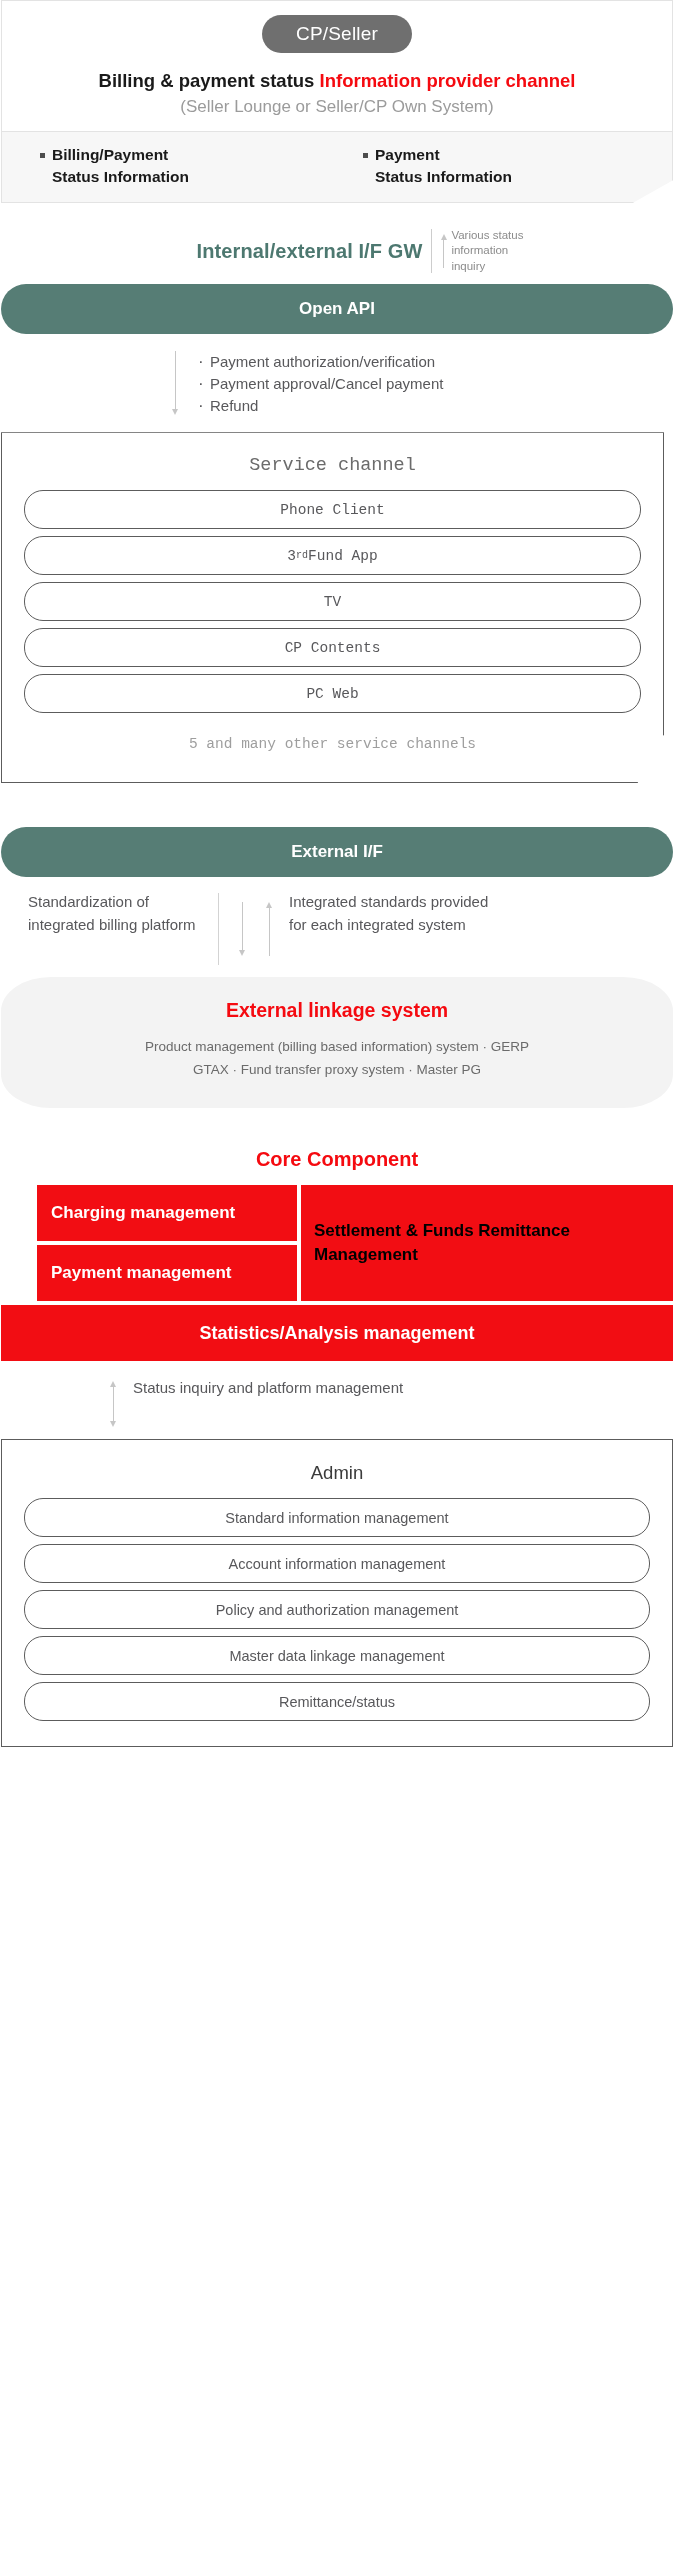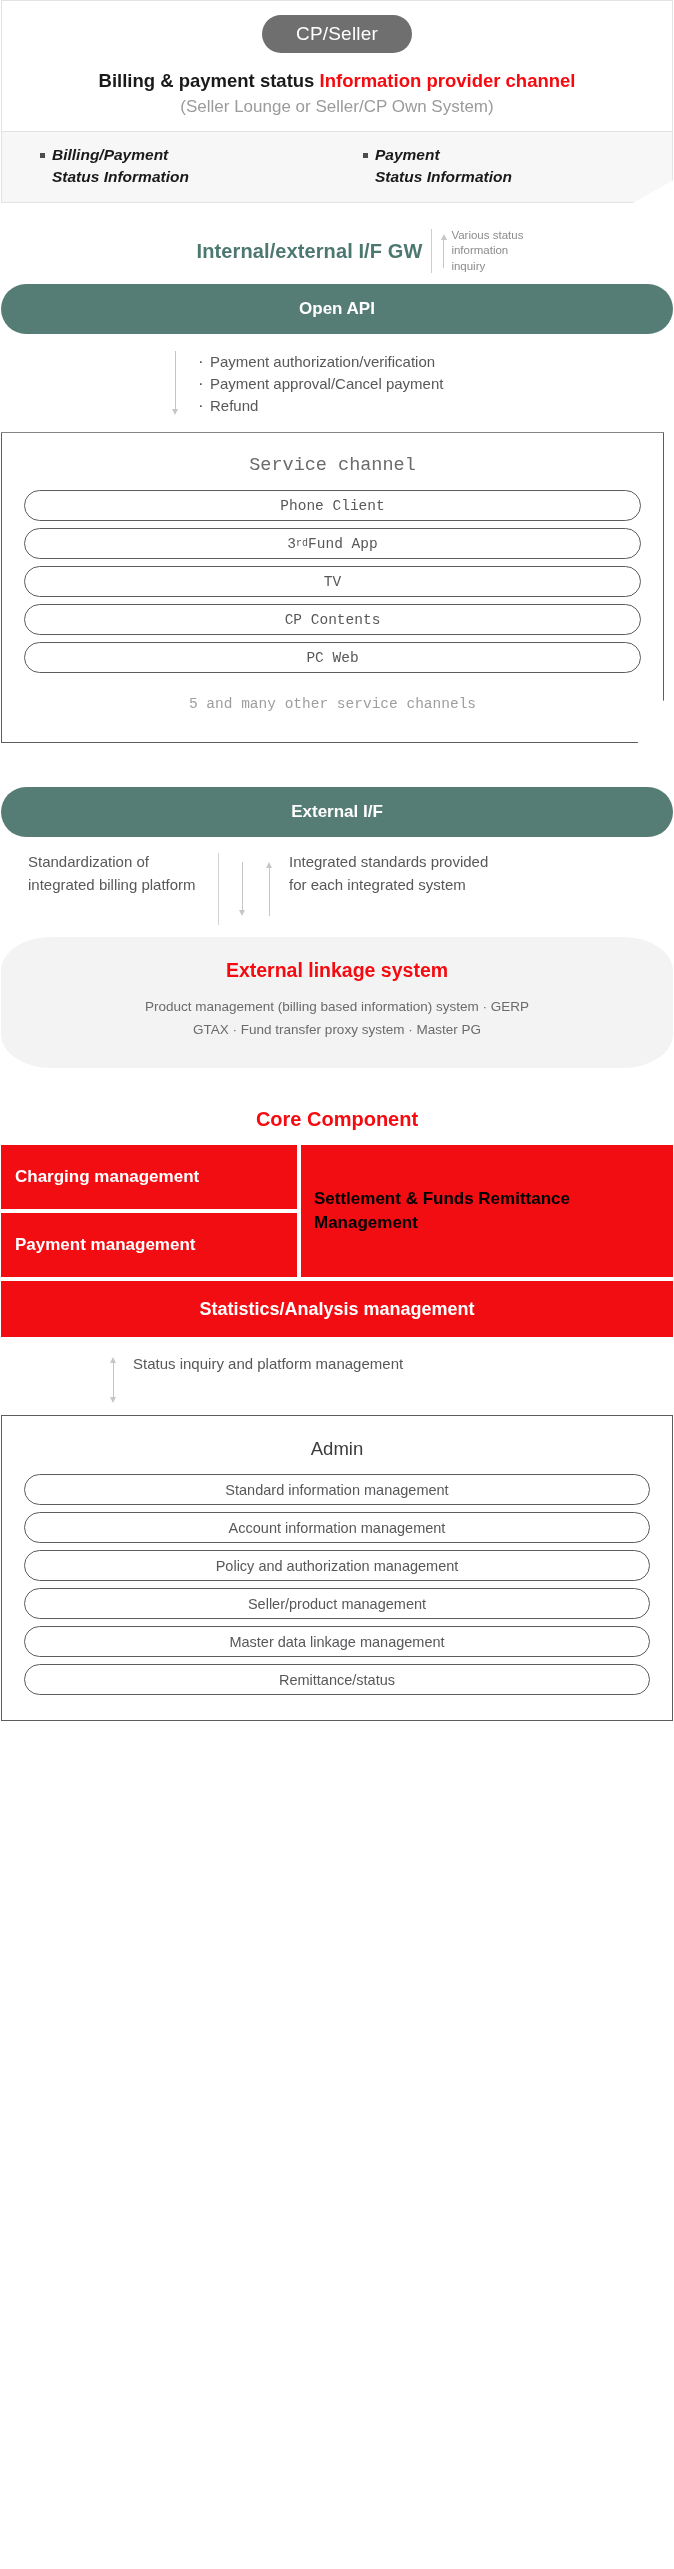--- a/index.html
+++ b/index.html
@@ -64,21 +64,20 @@
     width: 5px; height: 5px;
     background: #4d4d4d;
     margin-top: 9px;
     flex: 0 0 auto;
   }
   .status-text {
     font-size: 15.5px;
     font-weight: bold;
     color: #1a1a1a;
     line-height: 1.42;
-    font-style: italic;
   }
 
   
   .gw-row {
     display: flex;
     align-items: center;
     justify-content: center;
     margin-top: 26px;
     padding-left: 46px;
   }
@@ -187,21 +186,21 @@
   }
   .svc-head {
     text-align: center;
     font-size: 18.5px;
     color: #6b6b6b;
     margin: 6px 0 14px 0;
   }
   .pill-item {
     border: 1px solid #5c5c5c;
     border-radius: 19px;
-    height: 31px;
+    height: 39px;
     display: flex;
     align-items: center;
     justify-content: center;
     font-size: 14.5px;
     color: #58585b;
     margin-bottom: 7px;
     background: #ffffff;
   }
   .pill-item sup { font-size: 10px; vertical-align: super; }
   .svc-foot {
@@ -315,21 +314,21 @@
   }
   .core-cell {
     background: #f20d13;
     color: #ffffff;
     font-weight: bold;
     font-size: 17px;
     display: flex;
     align-items: center;
     padding: 0 14px;
   }
-  .core-cell.h1 { height: 64px; }
+  .core-cell.h1 { height: 56px; margin-left: 36px; }
   .core-right {
     flex: 1 1 auto;
     background: #f20d13;
     color: #000000;
     font-weight: bold;
     font-size: 17px;
     display: flex;
     align-items: center;
     padding: 0 13px;
     line-height: 1.42;
@@ -492,16 +491,15 @@
     <span class="tip-dn"></span>
   </span>
   <div class="admin-note">Status inquiry and platform management</div>
 </div>
 
 <div class="admin-box">
   <div class="admin-head">Admin</div>
   <div class="pill-item">Standard information management</div>
   <div class="pill-item">Account information management</div>
   <div class="pill-item">Policy and authorization management</div>
-  <div class="pill-item">Seller/product management</div>
   <div class="pill-item">Master data linkage management</div>
   <div class="pill-item">Remittance/status</div>
 </div>
 
 </body></html>

